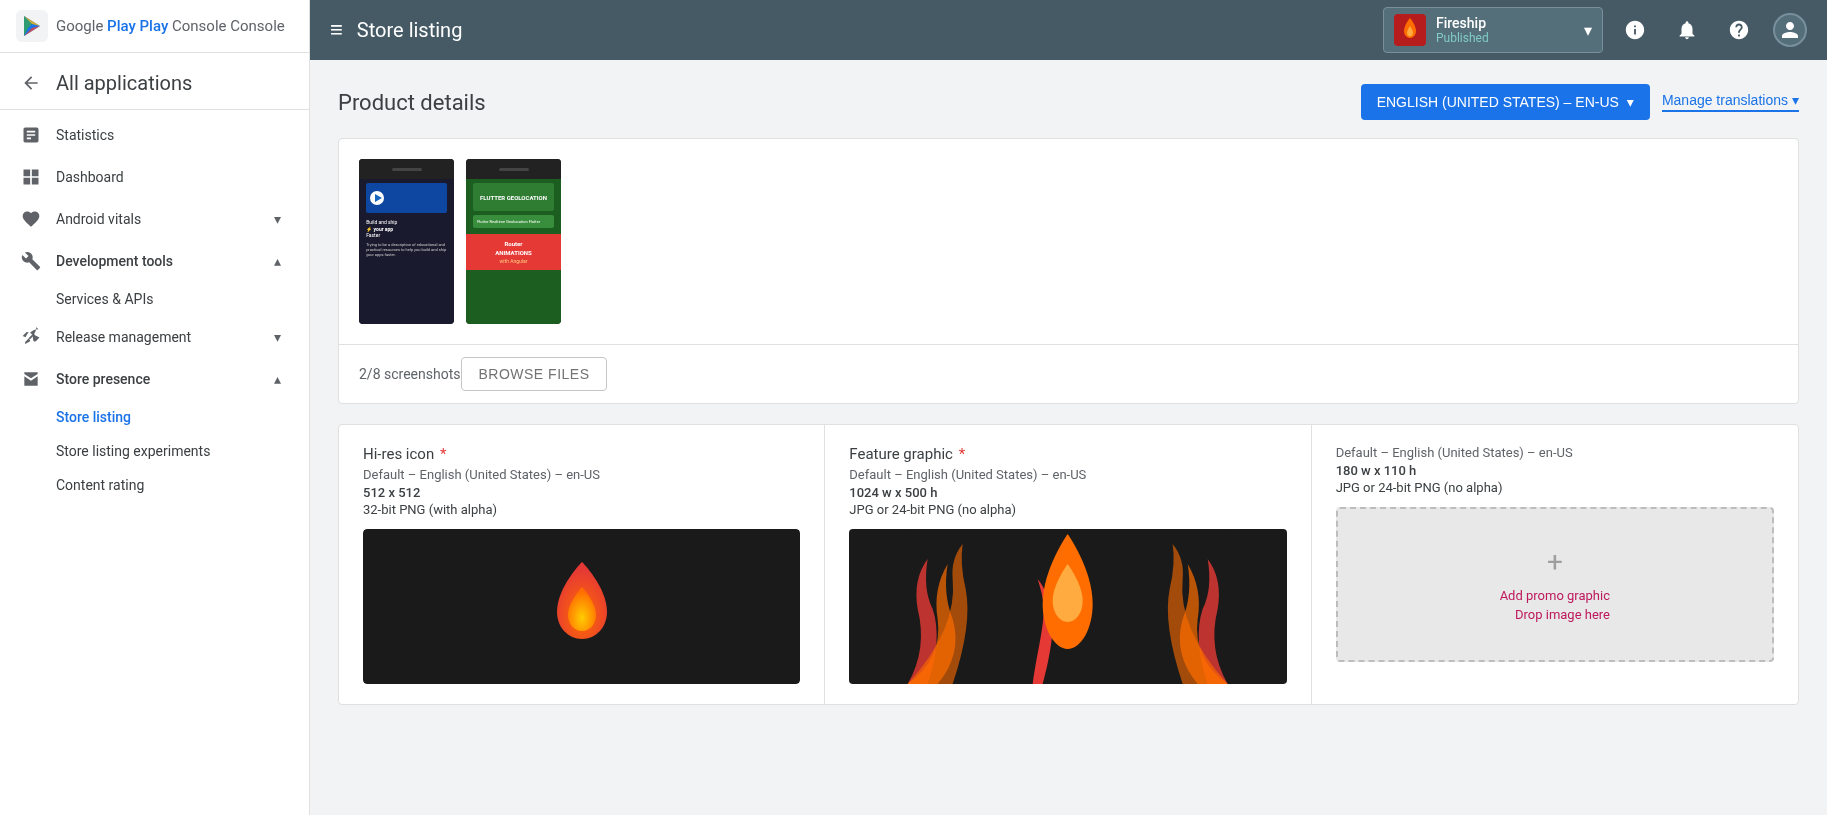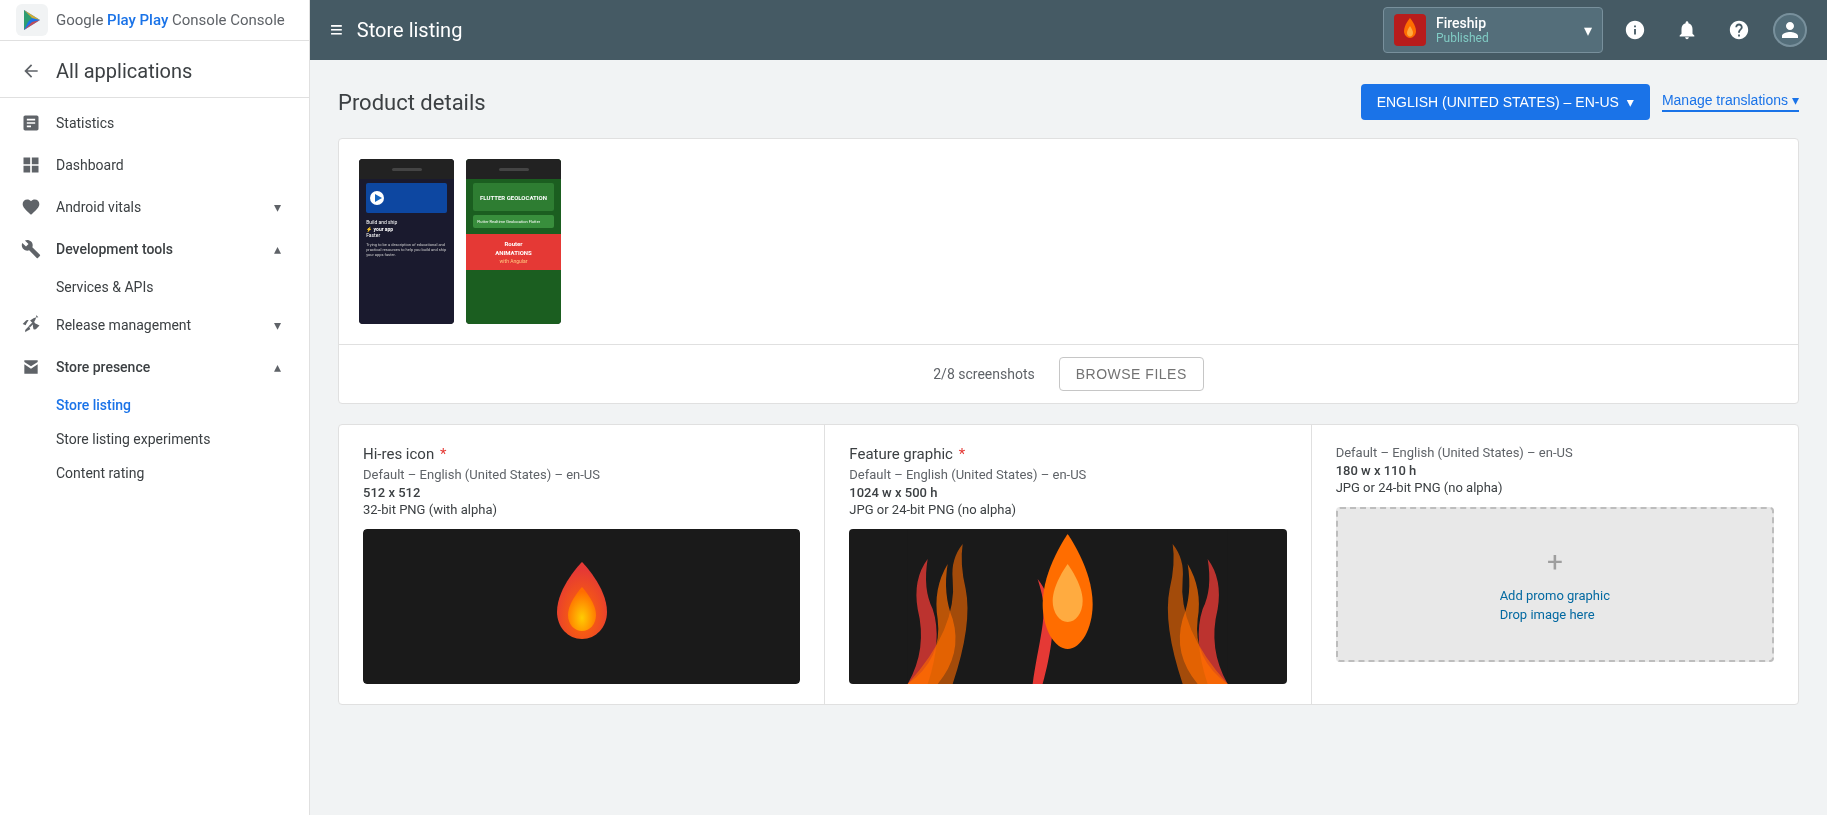--- a/index.html
+++ b/index.html
@@ -12,21 +12,21 @@
       background: #fff;
       height: 100%;
       display: flex;
       flex-direction: column;
       border-right: 1px solid #e0e0e0;
       overflow-y: auto;
     }
     .sidebar-header {
       display: flex;
       align-items: center;
-      padding: 4px 16px;
+      padding: 10px 16px;
       border-bottom: 1px solid #e0e0e0;
       gap: 10px;
     }
     .sidebar-logo {
       display: flex;
       align-items: center;
       gap: 8px;
     }
 
     .sidebar-nav { padding: 8px 0; }
@@ -169,24 +169,24 @@
       height: 165px;
       border-radius: 4px;
       overflow: hidden;
       background: #222;
       flex-shrink: 0;
       position: relative;
     }
     .screenshots-footer {
       display: flex;
       align-items: center;
-      justify-content: center;
-      padding: 12px 28px;
+      justify-content: flex-start;
+      padding: 12px 20px;
       border-top: 1px solid #e0e0e0;
-      gap: 24px;
+      gap: 1px;
     }
     .screenshots-count { font-size: 14px; color: #5f6368; }
     .browse-btn {
       border: 1px solid #c6c6c6;
       background: #fff;
       color: #737373;
       padding: 8px 16px;
       font-size: 14px;
       font-weight: 500;
       letter-spacing: 0.5px;
@@ -247,21 +247,21 @@
       flex-direction: column;
       align-items: center;
       justify-content: center;
       border-radius: 4px;
       cursor: pointer;
       border: 2px dashed #bdbdbd;
       gap: 8px;
       color: #9e9e9e;
     }
     .promo-placeholder-plus { font-size: 28px; color: #9e9e9e; }
-    .promo-placeholder-text { font-size: 13px; color: #0369a1; text-align: left; line-height: 1.5; }
+    .promo-placeholder-text { font-size: 13px; color: #be185d; text-align: right; line-height: 1.5; }
 
     
     ::-webkit-scrollbar { width: 6px; height: 6px; }
     ::-webkit-scrollbar-track { background: #f1f1f1; }
     ::-webkit-scrollbar-thumb { background: #bdbdbd; border-radius: 3px; }
   </style>
 </head>
 <body>
 
 <div class="sidebar">

